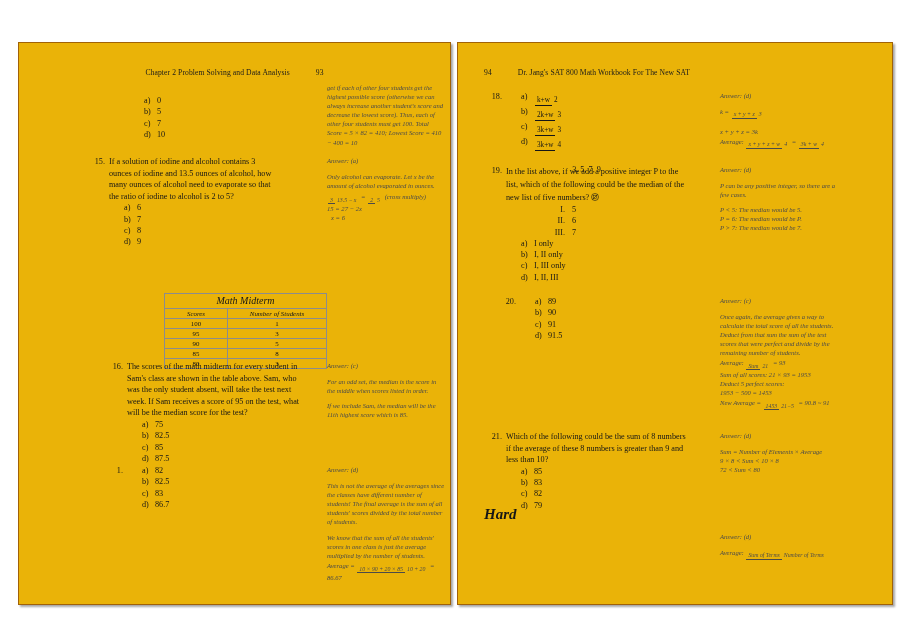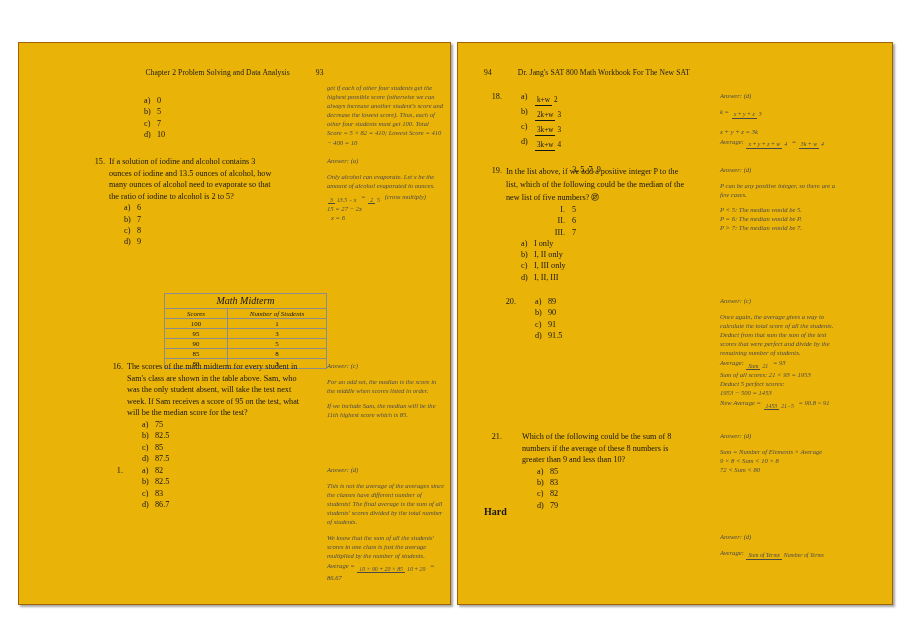--- a/index.html
+++ b/index.html
@@ -132,22 +132,23 @@
   .centerlist {
     position: absolute;
     font-size: 8.2px;
     color: #161616;
     text-align: center;
   }
 
   
   .sec-head {
     position: absolute;
+    font-style: italic;
     font-weight: bold;
-    font-size: 10px;
+    font-size: 15px;
     color: #161616;
   }
 
   
   .calc-icon {
     display: inline-block;
     width: 8px; height: 8px;
     vertical-align: -1px;
     margin-left: 2px;
   }
@@ -508,21 +509,21 @@
         <p style="margin-bottom:0;">
           <span>New Average =</span>
           <span class="frac">
             <span class="num">1453</span>
             <span class="den">21−5</span>
           </span>
           <span>= 90.8 ~ 91</span>
         </p>
       </div>
 
-      <div class="q" style="left:26px; top:388px; width:205px;gap:16px;">
+      <div class="q" style="left:26px; top:388px; width:205px;">
         <div class="qnum">21.</div>
         <div class="qbody">
           <p class="qtext">Which of the following could be the sum of 8 numbers if the average of these 8 numbers is greater than 9 and less than 10?</p>
           <ul class="choices">
             <li>
                 <span class="lbl">a)</span>
                 <span class="val">85</span>
               </li>
             <li>
                 <span class="lbl">b)</span>

